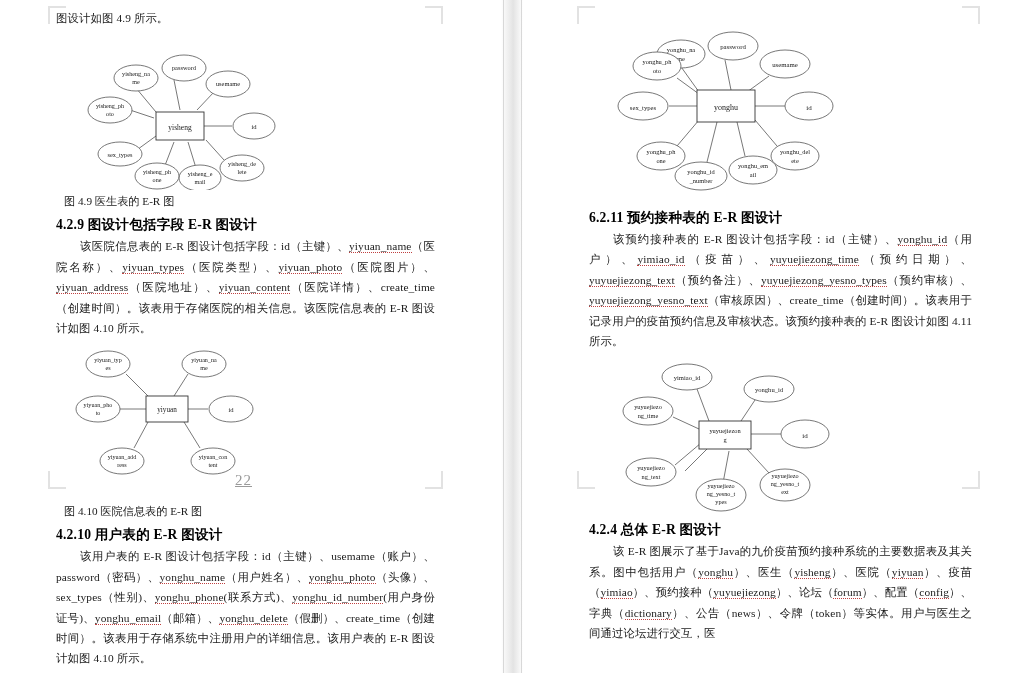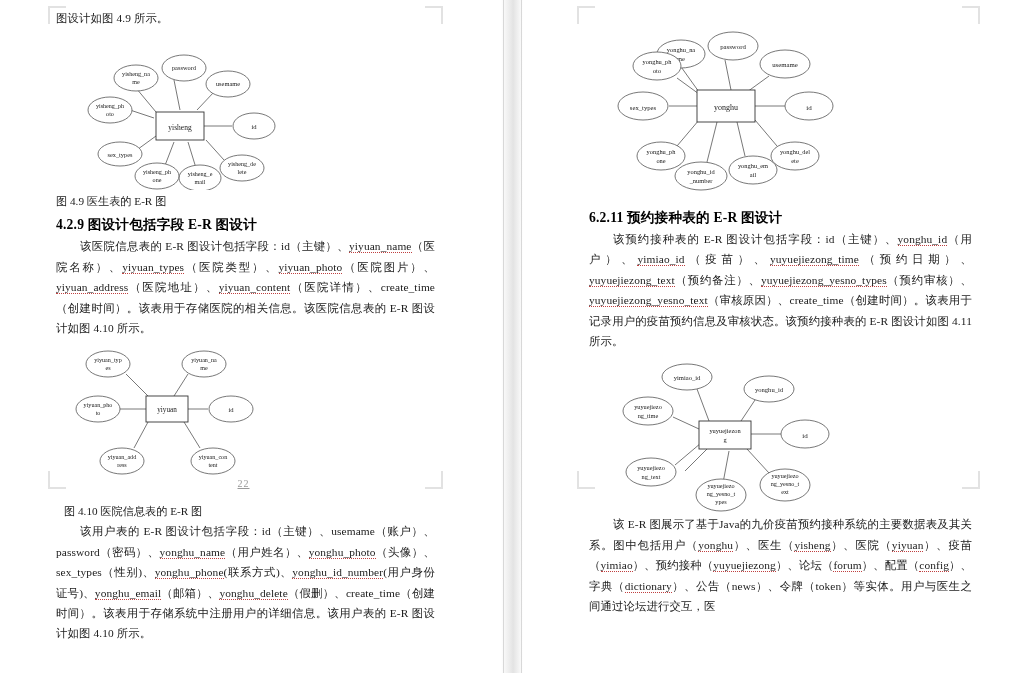--- a/index.html
+++ b/index.html
@@ -51,21 +51,21 @@
     font-size:11.2px;
     color:#1a1a1a;
     margin:4px 0 2px 0;
   }
   .u-wave{
     text-decoration:none;
     border-bottom:1px dotted #c04040;
   }
   .pg-num{
     position:absolute;bottom:10px;width:100%;
-    text-align:center;font-size:10px;color:#9a9a9a;
+    text-align:center;font-size:15px;color:#9a9a9a;
     letter-spacing:1px;
     text-decoration:underline;
   }
   .fig{position:relative;}
   svg{display:block;}
   svg text{font-family:"Liberation Serif", serif;fill:#1a1a1a;}
 </style>
 </head>
 <body>
 
@@ -136,21 +136,21 @@
 
           <ellipse cx="64" cy="124" rx="22" ry="12" fill="#fff" stroke="#555" stroke-width="0.8"></ellipse>
           <text x="64" y="127" text-anchor="middle" font-size="6.3">sex_types</text>
 
           <ellipse cx="54" cy="80" rx="22" ry="13" fill="#fff" stroke="#555" stroke-width="0.8"></ellipse>
           <text x="54" y="78" text-anchor="middle" font-size="6.1">yisheng_ph</text>
           <text x="54" y="86" text-anchor="middle" font-size="6.1">oto</text>
         </svg>
       </div>
 
-      <p class="cap" style="">图 4.9  医生表的 E-R 图</p>
+      <p class="cap" style="margin-left:8px;">图 4.9  医生表的 E-R 图</p>
 
       <h3 class="sec">4.2.9  图设计包括字段 E-R 图设计</h3>
 
       <p class="body indent"><span>该医院信息表的 E-R 图设计包括字段：id（主键）、</span><span class="u-wave">yiyuan_name</span><span>（医院名称）、</span><span class="u-wave">yiyuan_types</span><span>（医院类型）、</span><span class="u-wave">yiyuan_photo</span><span>（医院图片）、</span><span class="u-wave">yiyuan_address</span><span>（医院地址）、</span><span class="u-wave">yiyuan_content</span><span>（医院详情）、create_time（创建时间）。该表用于存储医院的相关信息。该医院信息表的 E-R 图设计如图 4.10 所示。</span></p>
 
       <div class="fig" style="margin-top:6px;">
         <svg width="250" height="140" viewBox="0 0 250 140">
           <g stroke="#555" fill="none" stroke-width="0.8">
             <line x1="70" y1="30" x2="92" y2="52"></line>
             <line x1="132" y1="30" x2="118" y2="52"></line>
@@ -182,20 +182,21 @@
           <text x="66" y="123" text-anchor="middle" font-size="6.1">ress</text>
 
           <ellipse cx="42" cy="65" rx="22" ry="13" fill="#fff" stroke="#555" stroke-width="0.8"></ellipse>
           <text x="42" y="63" text-anchor="middle" font-size="6.1">yiyuan_pho</text>
           <text x="42" y="71" text-anchor="middle" font-size="6.1">to</text>
         </svg>
       </div>
 
       <p class="cap" style="margin-left:8px;margin-top:20px;">图 4.10  医院信息表的 E-R 图</p>
 
+      <h3 class="sec">4.2.10  用户表的 E-R 图设计</h3>
 
       <p class="body indent"><span>该用户表的 E-R 图设计包括字段：id（主键）、usemame（账户）、password（密码）、</span><span class="u-wave">yonghu_name</span><span>（用户姓名）、</span><span class="u-wave">yonghu_photo</span><span>（头像）、sex_types（性别)、</span><span class="u-wave">yonghu_phone</span><span>(联系方式)、</span><span class="u-wave">yonghu_id_number</span><span>(用户身份证号)、</span><span class="u-wave">yonghu_email</span><span>（邮箱）、</span><span class="u-wave">yonghu_delete</span><span>（假删）、create_time（创建时间）。该表用于存储系统中注册用户的详细信息。该用户表的 E-R 图设计如图 4.10 所示。</span></p>
 
     </div>
 
     <div class="pg-num">22</div>
   </div>
 
   <div class="gutter">
     <div class="g-shadow" style="left:14px;width:22px;"></div>
@@ -322,20 +323,21 @@
           <text x="62" y="111" text-anchor="middle" font-size="6.3">yuyuejiezo</text>
           <text x="62" y="120" text-anchor="middle" font-size="6.3">ng_text</text>
 
           <ellipse cx="59" cy="52" rx="25" ry="14" fill="#fff" stroke="#555" stroke-width="0.8"></ellipse>
           <text x="59" y="50" text-anchor="middle" font-size="6.3">yuyuejiezo</text>
           <text x="59" y="59" text-anchor="middle" font-size="6.3">ng_time</text>
         </svg>
       </div>
 
 
+      <h3 class="sec">4.2.4  总体 E-R 图设计</h3>
 
       <p class="body indent"><span>该 E-R 图展示了基于Java的九价疫苗预约接种系统的主要数据表及其关系。图中包括用户（</span><span class="u-wave">yonghu</span><span>）、医生（</span><span class="u-wave">yisheng</span><span>）、医院（</span><span class="u-wave">yiyuan</span><span>）、疫苗（</span><span class="u-wave">yimiao</span><span>）、预约接种（</span><span class="u-wave">yuyuejiezong</span><span>）、论坛（</span><span class="u-wave">forum</span><span>）、配置（</span><span class="u-wave">config</span><span>）、字典（</span><span class="u-wave">dictionary</span><span>）、公告（news）、令牌（token）等实体。用户与医生之间通过论坛进行交互，医</span></p>
 
     </div>
 
   </div>
 
 </div>
 
 </body></html>

